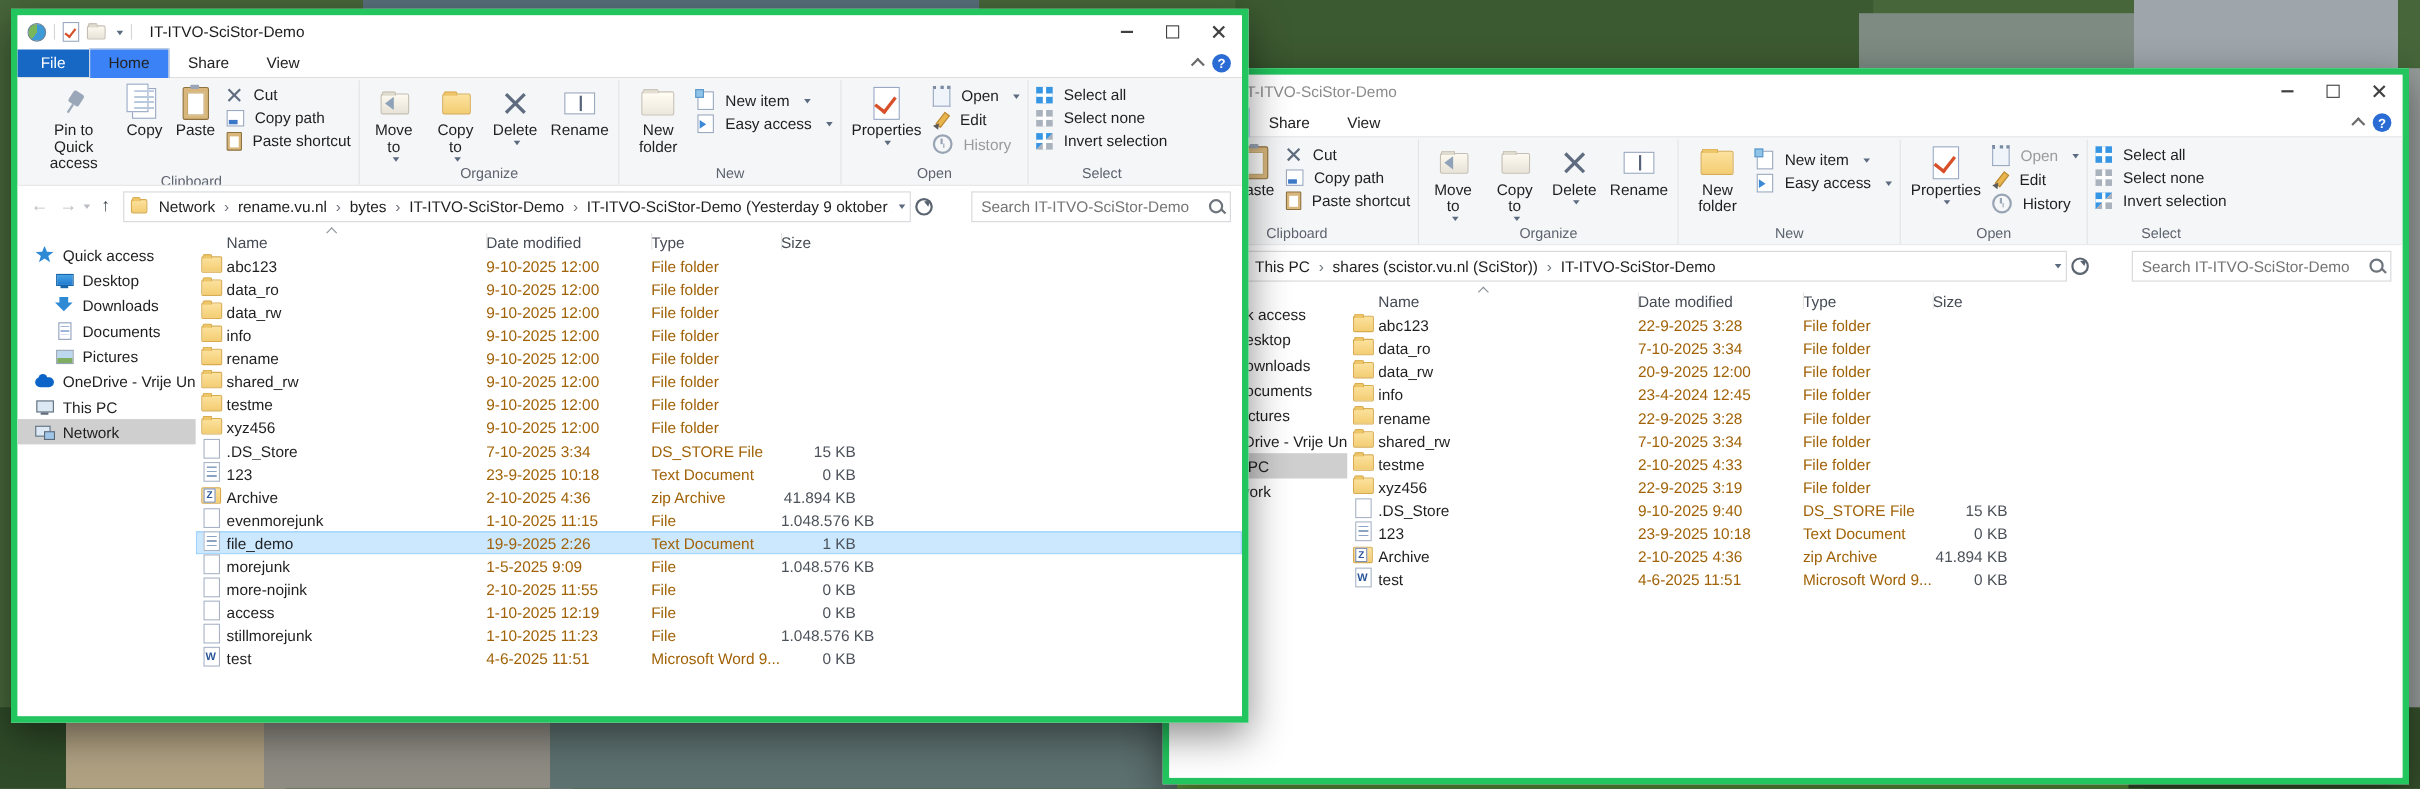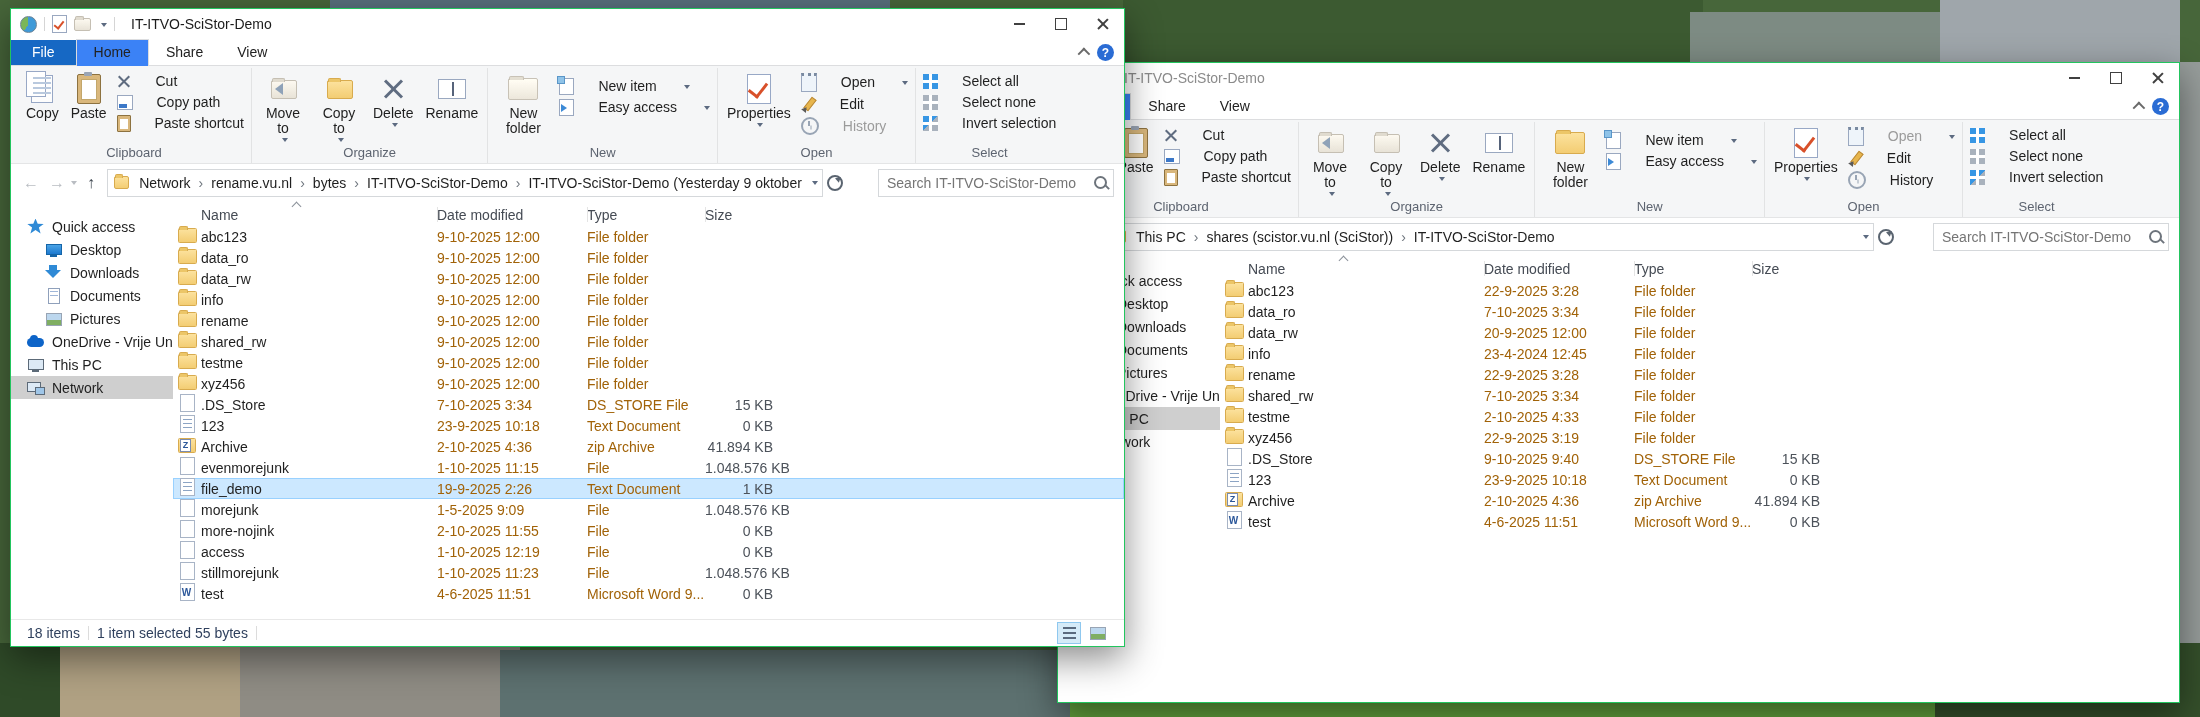--- a/index.html
+++ b/index.html
@@ -18,21 +18,21 @@
       linear-gradient(#61a03c,#61a03c),
       linear-gradient(#5d7170,#5d7170),
       linear-gradient(#8f8c84,#8f8c84),
       linear-gradient(#b0a183,#b0a183),
       linear-gradient(#2f4a28,#2f4a28),
       linear-gradient(#979d9b,#979d9b);
     background-repeat:no-repeat;
     background-position:330px 0,1940px 0,1690px 12px,1123px 0,1935px 643px,1070px 668px,500px 650px,240px 643px,60px 643px,0 643px,2178px 62px;
     background-size:560px 14px,240px 64px,250px 50px,580px 62px,265px 74px,880px 49px,570px 67px,280px 74px,200px 74px,70px 74px,22px 600px}
   
-  .win{position:absolute;background:#fff;border:1px solid #22c55e;display:flex;flex-direction:column;
+  .win{position:absolute;background:#fff;border:6px solid #22c55e;display:flex;flex-direction:column;
        box-shadow:0 12px 34px rgba(0,0,0,.45)}
   .win-left{left:10px;top:8px;width:1113px;height:637px;z-index:10}
   .win-right{left:1057px;top:62px;width:1121px;height:639px;z-index:5}
   .titlebar{height:30px;flex:0 0 auto;display:flex;align-items:center;background:#fff}
   .qat{display:flex;align-items:center;gap:7px;padding-left:9px}
   .tsep{width:1px;height:14px;background:#d5d5d5}
   .title{margin-left:9px;font-size:14px;color:#1b1b1b;white-space:nowrap}
   .win-right .title{color:#8b8b8b}
   .winctl{margin-left:auto;display:flex}
   .wb{width:42px;height:30px;display:flex;align-items:center;justify-content:center}
@@ -60,21 +60,21 @@
   .chev-up{width:7px;height:7px;border-top:2px solid #6a6a6a;border-right:2px solid #6a6a6a;transform:rotate(-45deg) translateY(2px)}
   .helpbtn{width:17px;height:17px;border-radius:50%;background:#2a6cd4;color:#fff;font-size:12px;font-weight:bold;display:flex;align-items:center;justify-content:center}
   
   .ribbon{height:95px;flex:0 0 auto;background:#f5f6f7;display:flex;padding:2px 4px 0 6px;border-bottom:1px solid #e4e5e6;overflow:hidden}
   .rgroup{display:flex;flex-direction:column;border-right:1px solid #e2e3e4;padding:0 3px}
   .rbody{flex:1;display:flex;align-items:flex-start}
   .rtitle{text-align:center;color:#5d6470;font-size:13px;height:19px;line-height:17px}
   .rbig{display:flex;flex-direction:column;align-items:center;text-align:center;padding:4px 6px 0;line-height:15px;color:#1f1f1f;white-space:normal}
   .rbig .ritop{height:33px;display:flex;align-items:center;justify-content:center;margin-bottom:1px}
   .rsmallcol{display:flex;flex-direction:column;padding-top:3px}
-  .rsmall{display:flex;align-items:center;gap:24px;padding:2px 4px;line-height:17px;color:#1f1f1f;white-space:nowrap}
+  .rsmall{display:flex;align-items:center;gap:10px;padding:2px 4px;line-height:17px;color:#1f1f1f;white-space:nowrap}
   .smico{width:15px;height:15px;position:relative;flex:0 0 auto}
   
   .ri{position:relative;display:inline-block}
   .ri-pin{width:18px;height:26px;transform:rotate(33deg)}
   .ri-pin::before{content:"";position:absolute;left:3px;top:2px;width:11px;height:12px;background:#9aa7b8;border-radius:2px}
   .ri-pin::after{content:"";position:absolute;left:8px;top:14px;width:2px;height:9px;background:#9aa7b8}
   .doc{position:relative;background:#fdfdfd;border:1px solid #98a8c6}
   .ri-copy{width:20px;height:26px}
   .ri-copy::before{content:"";position:absolute;left:-6px;top:-5px;width:18px;height:24px;background:#fff;border:1px solid #98a8c6}
   .ri-copy::after{content:"";position:absolute;left:1px;top:1px;right:1px;height:18px;background:repeating-linear-gradient(#b9c9de 0 2px,transparent 2px 5px)}
@@ -241,20 +241,26 @@
     <span class="tab">View</span>
     <span class="tabs-right">
       <span class="chev-up"></span>
       <span class="helpbtn">?</span>
     </span>
   </nav>
 
   <div class="ribbon">
     <div class="rgroup">
       <div class="rbody">
+        <div class="rbig" style="width:72px">
+          <span class="ritop">
+              <span class="ri ri-pin"></span>
+            </span>
+          <span>Pin to Quick access</span>
+        </div>
         <div class="rbig">
           <span class="ritop">
               <span class="ri ri-copy doc"></span>
             </span>
           <span>Copy</span>
         </div>
         <div class="rbig">
           <span class="ritop">
               <span class="ri ri-paste"></span>
             </span>
@@ -600,34 +606,20 @@
           <span class="fic"><span class="fi" data-icon="word"></span></span>
           <span class="c-name">test</span>
           <span class="c-date">4-6-2025 11:51</span>
           <span class="c-type">Microsoft Word 9...</span>
           <span class="c-size">0 KB</span>
         </div>
         </div>
     </div>
   </div>
 
-  <footer class="statusbar">
-    <span class="stxt">18 items</span>
-    <span class="sdiv"></span>
-    <span class="stxt">1 item selected 55 bytes</span>
-    <span class="sdiv"></span>
-    <span class="viewtoggles">
-      <span class="vt active">
-          <span class="vt-details"></span>
-        </span>
-      <span class="vt">
-          <span class="vt-thumb"></span>
-        </span>
-    </span>
-  </footer>
 </section>
 
 <section class="win win-right">
   <header class="titlebar">
     <div class="qat">
       <span class="qi qi-folder fold"></span>
       <span class="caret"></span>
       <span class="tsep"></span>
       <span class="title">IT-ITVO-SciStor-Demo</span>
     </div>

